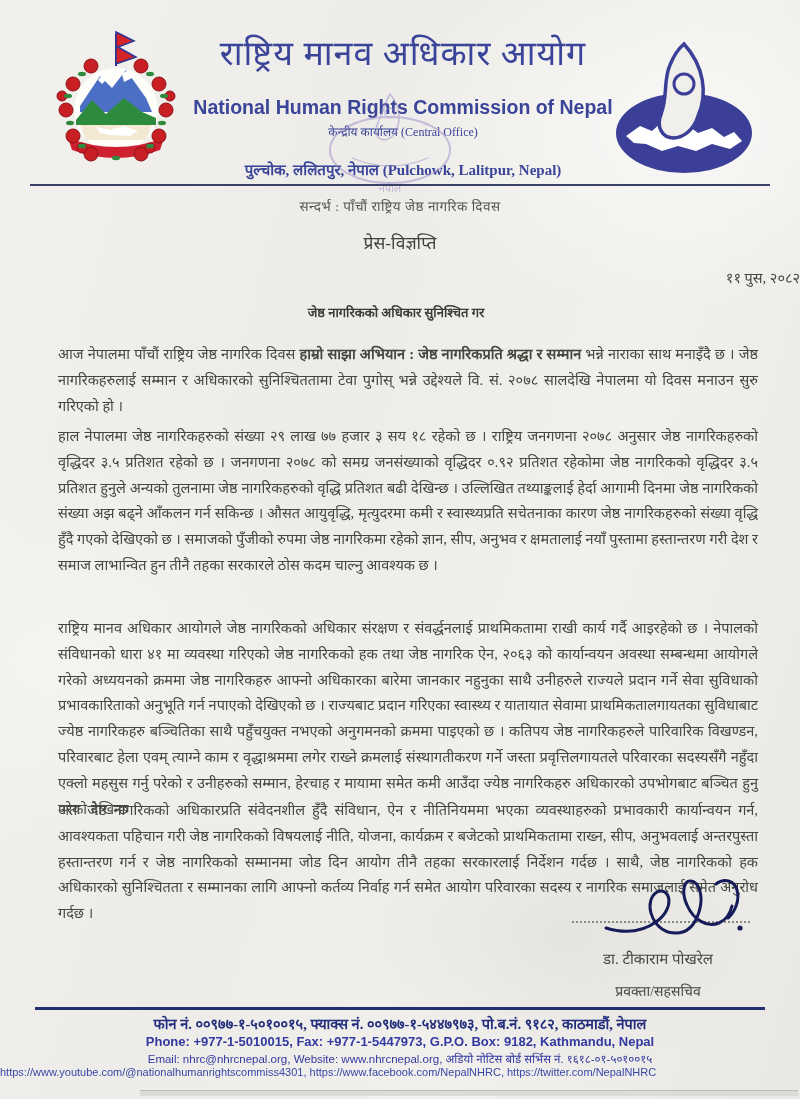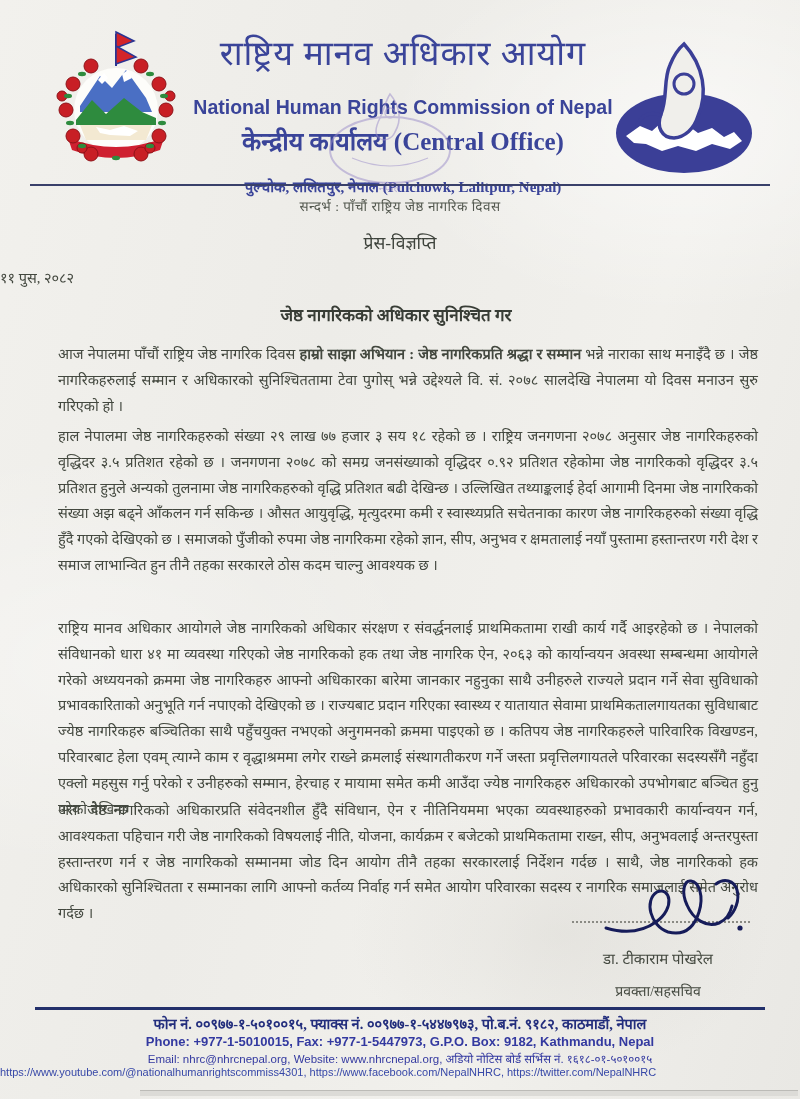--- a/index.html
+++ b/index.html
@@ -15,34 +15,34 @@
       radial-gradient(ellipse 500px 300px at 10% 60%, rgba(255,255,255,.35), rgba(255,255,255,0) 70%),
       radial-gradient(ellipse 300px 200px at 70% 85%, rgba(210,208,202,.35), rgba(210,208,202,0) 70%),
       linear-gradient(105deg,#f2f1ed 0%,#edece8 38%,#f1f0ec 68%,#e9e8e4 100%);
   }
   .abs { position:absolute; }
 
   
   .hdr-text { left:168px; top:32px; width:470px; text-align:center; color:#3a4499; }
   .hdr-title-np { font-size:34px; font-weight:normal; line-height:1.3; letter-spacing:1px; }
   .hdr-title-en { font-size:19.5px; font-weight:bold; font-family:"Liberation Sans","DejaVu Sans",sans-serif; margin-top:20px; }
-  .hdr-office   { font-size:25px; font-weight:bold; margin-top:4px; }
+  .hdr-office   { font-size:12px; font-weight:normal; margin-top:4px; }
   .hdr-address  { font-size:15px; font-weight:bold; margin-top:19px; }
   .hdr-rule { left:30px; top:184px; width:740px; height:2px; background:#39406a; }
 
   .emblem-box { left:50px; top:26px; width:132px; height:152px; }
   .logo-box   { left:610px; top:40px; width:152px; height:138px; }
   .stamp-box  { left:322px; top:86px; width:136px; height:112px; opacity:.5; }
 
   
   .subject { left:0; top:197px; width:800px; text-align:center; 
              font-size:13.5px; color:#53584f; letter-spacing:.5px; }
   .doctype { left:0; top:230px; width:800px; text-align:center; font-size:17.5px; color:#3d423b; }
-  .date    { left:0; top:267px; width:800px; text-align:left; font-size:14.5px; color:#43483f; }
-  .heading { left:0; top:303px; width:792px; text-align:center; font-size:17px; font-weight:bold; color:#383d36; }
+  .date    { left:0; top:267px; width:800px; text-align:right; font-size:14.5px; color:#43483f; }
+  .heading { left:0; top:303px; width:792px; text-align:center; font-size:13px; font-weight:bold; color:#383d36; }
 
   .body-text { left:58px; width:700px; text-align:justify; font-size:14.5px;
                line-height:25.8px; color:#43483f; }
   .p1 { top:342px; } .p2 { top:424px; } .p3 { top:616px; } .p4 { top:798px; }
   .bold-inline { font-weight:bold; }
 
   
   .sig-dots { left:572px; top:921px; width:178px; border-bottom:2px dotted #8a8a84; }
   .sig-box  { left:598px; top:872px; width:160px; height:78px; }
   .sig-name { left:548px; top:948px; width:220px; text-align:center; font-size:15px; color:#43483f; }

